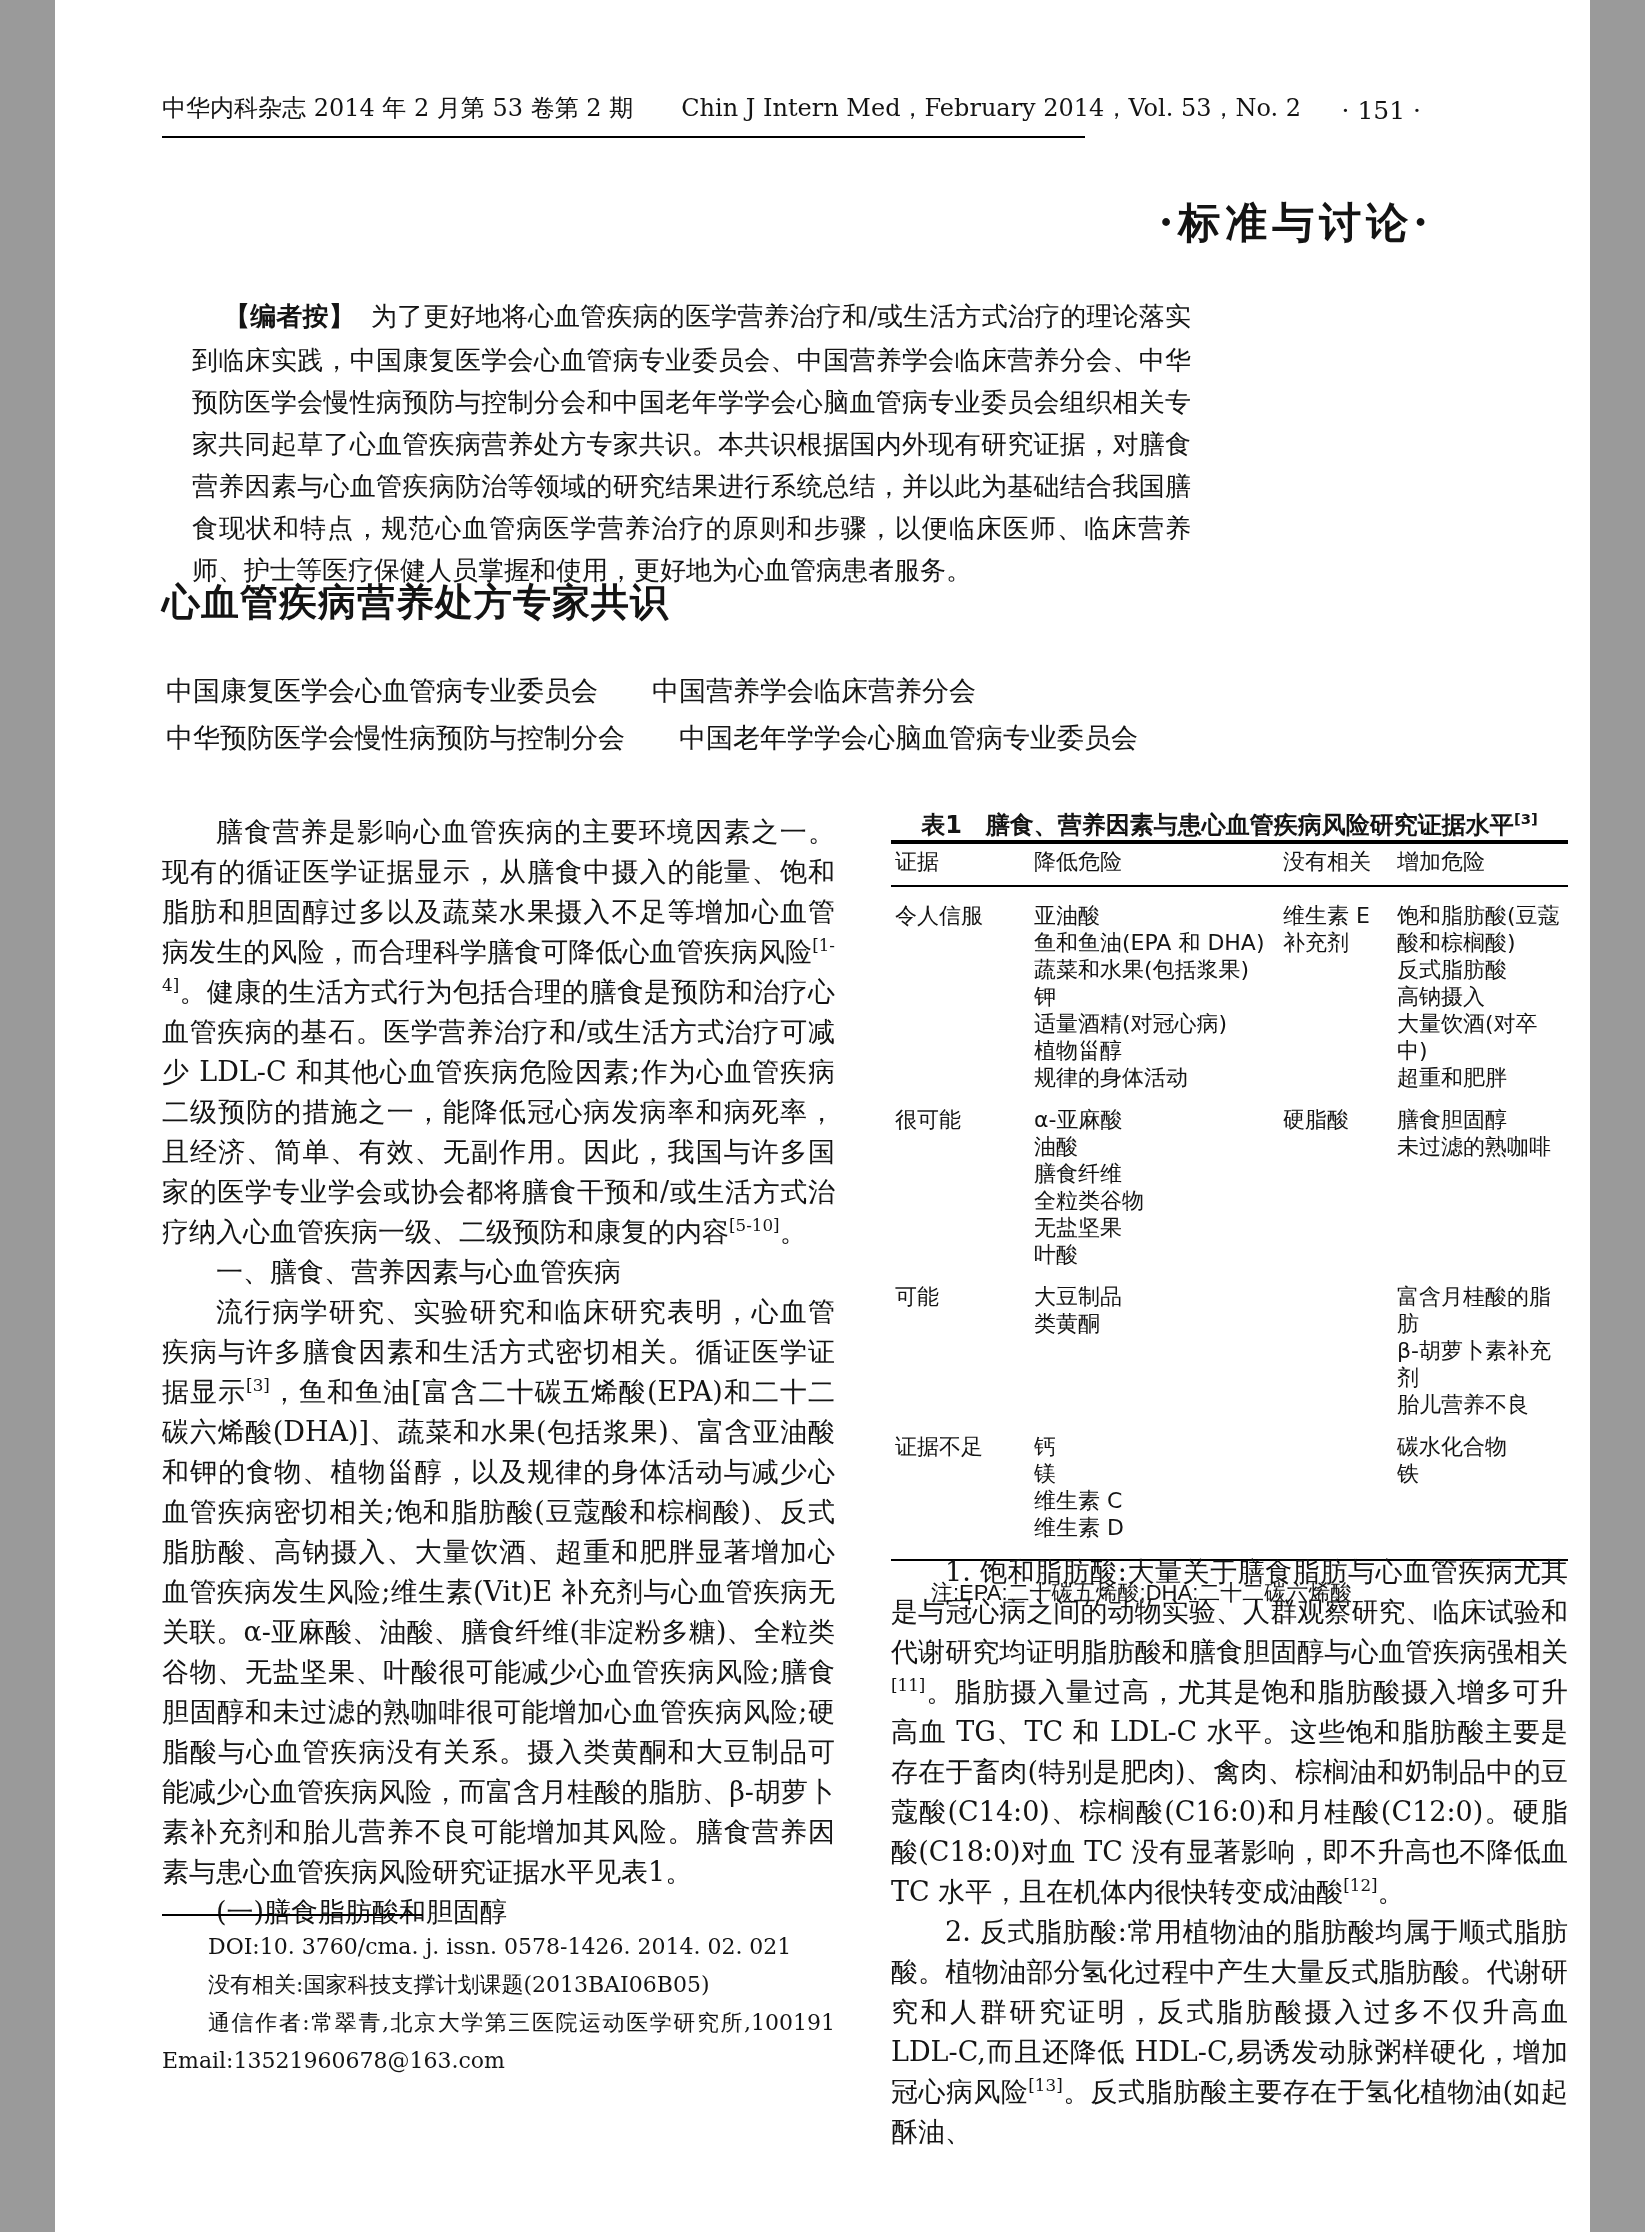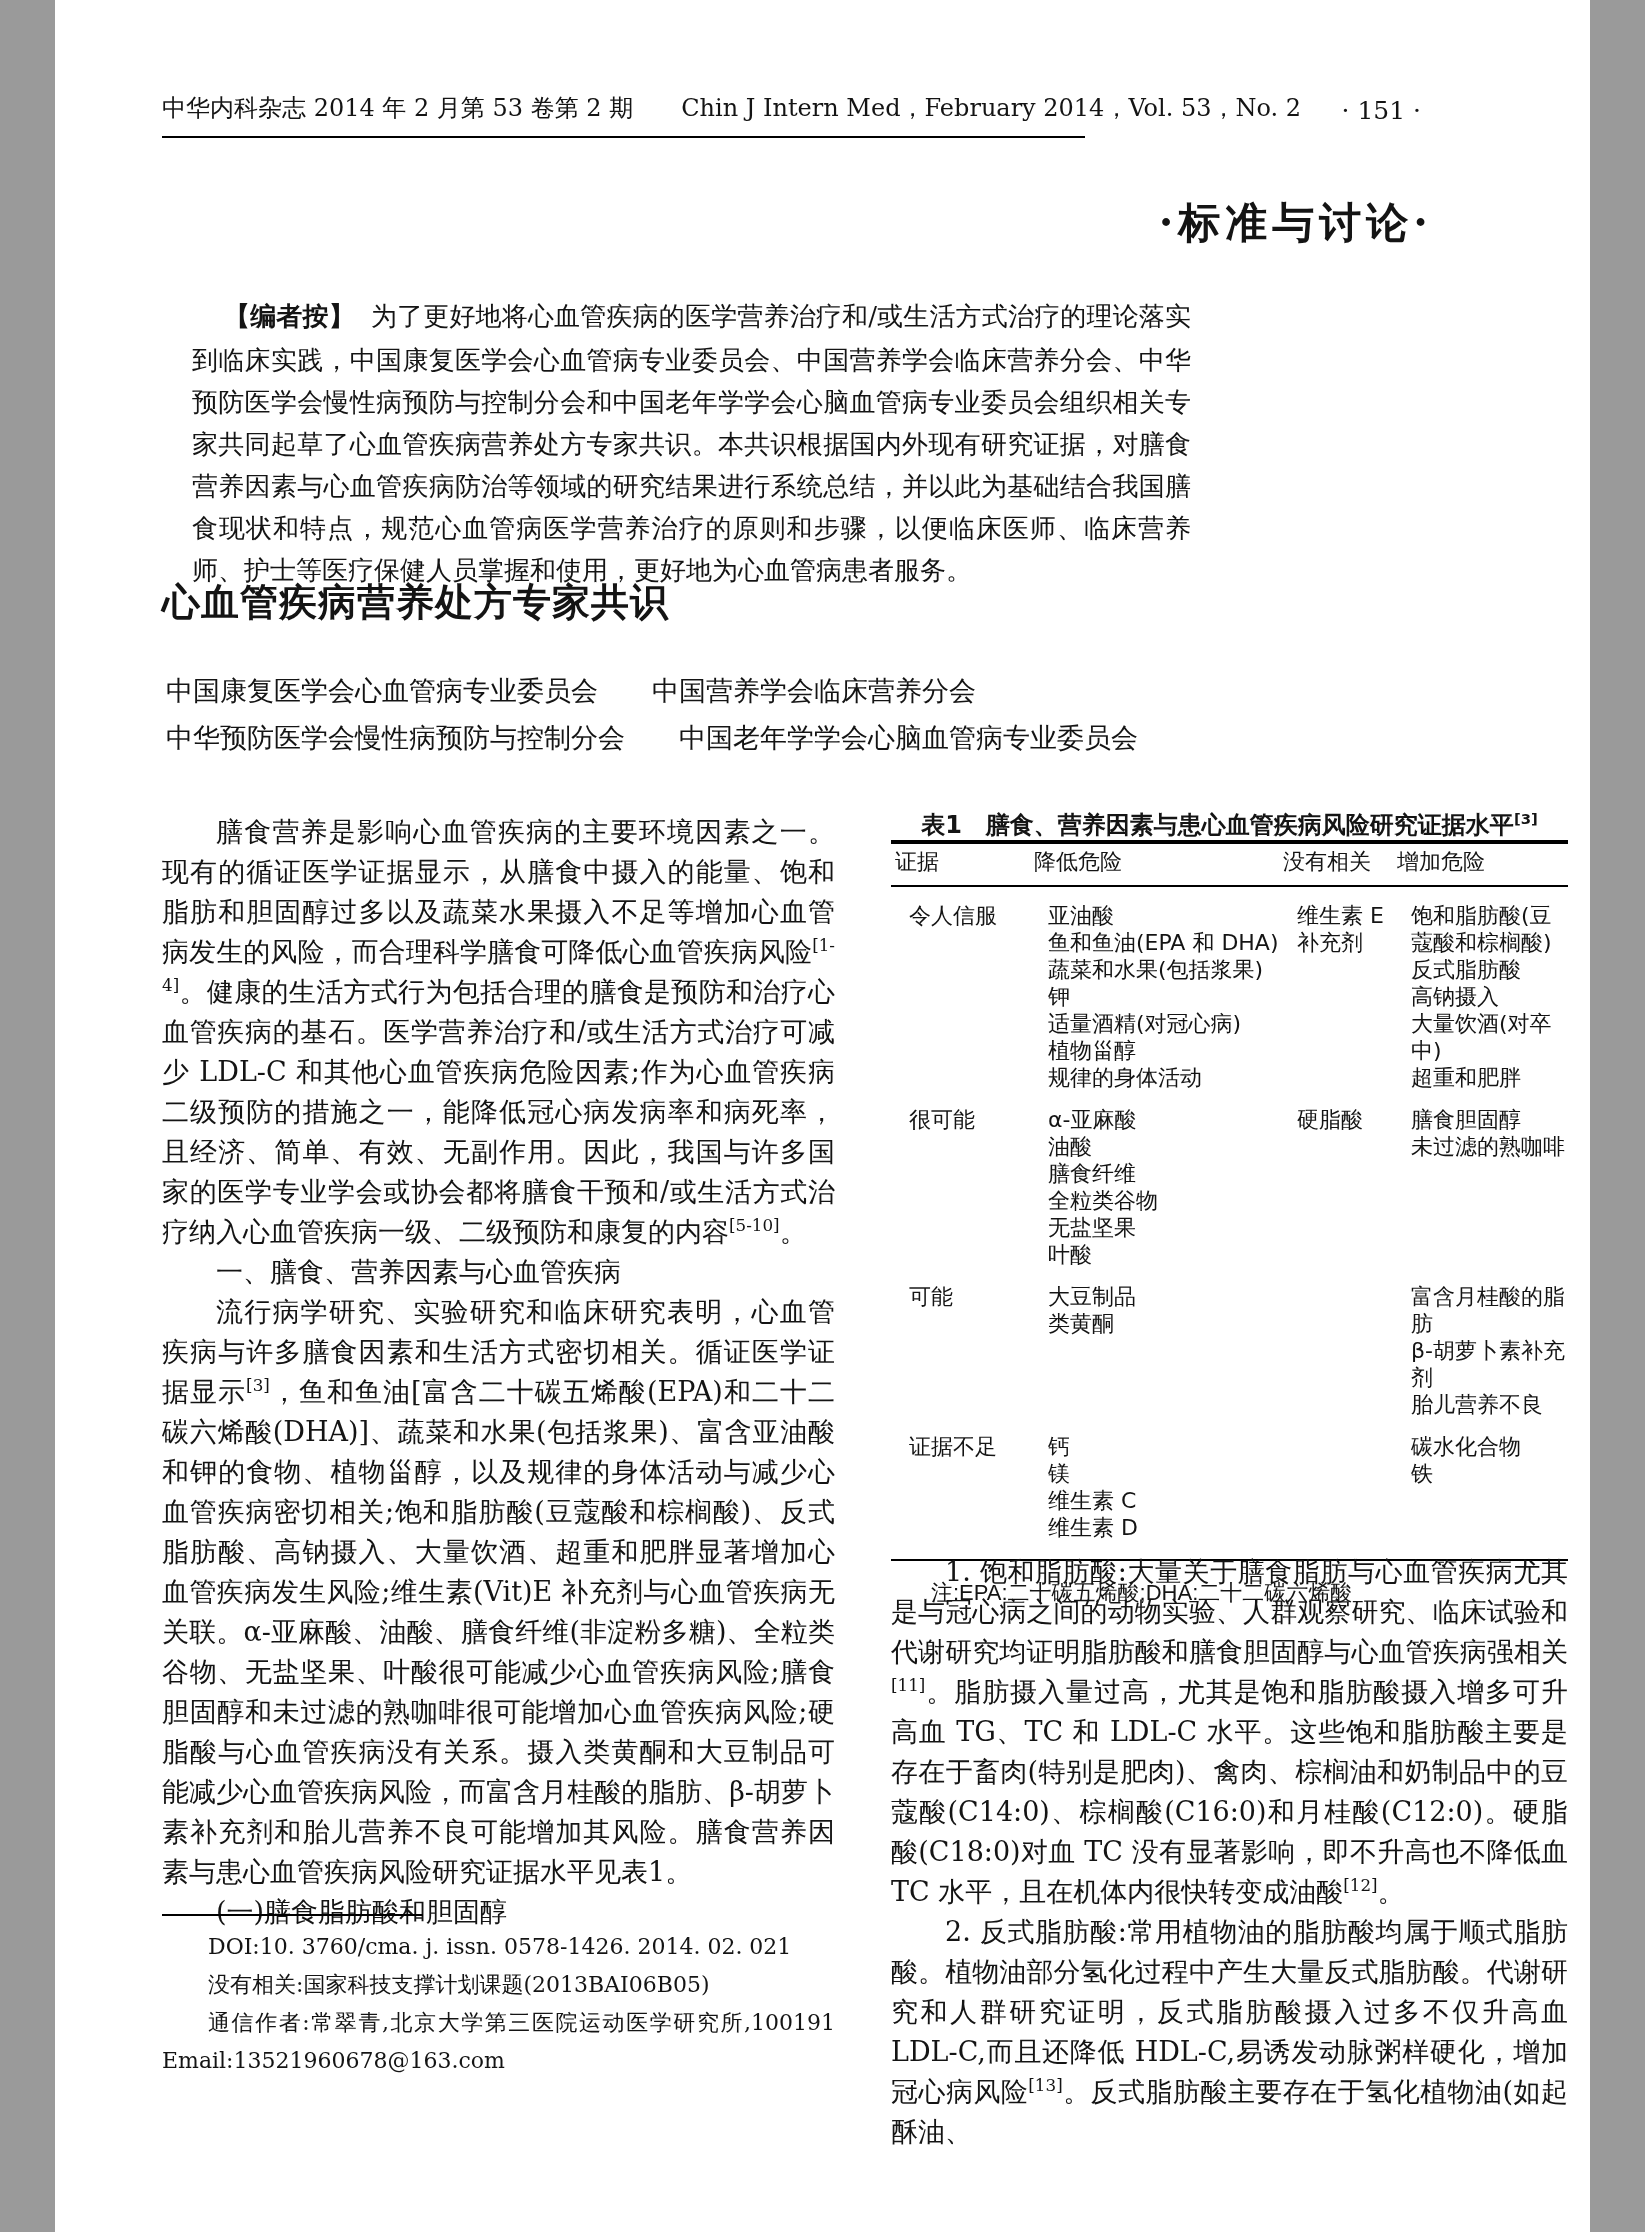--- a/index.html
+++ b/index.html
@@ -52,21 +52,21 @@
     font-family:"DejaVu Sans",sans-serif;font-size:22px;line-height:27px;color:#141414;
   }
   .table-title{font-weight:bold;font-size:24px;line-height:30px;text-align:center;margin:0;}
   .thead,.trow{display:grid;grid-template-columns:139px 249px 114px 174px;}
   .thead{
     margin-top:0;border-top:4px solid #000;border-bottom:2px solid #000;
     padding:4px 0 10px 0;
   }
   .thead div{padding-left:4px;}
   .trow{margin-top:15px;}
-  .tcell{padding-left:4px;margin-left:14px;}
+  .tcell{padding-left:4px;}
   .table-bottom{border-top:2px solid #000;margin-top:18px;}
   .table-note{
     font-family:Liberation Sans, sans-serif;font-size:22px;margin-top:18px;padding-left:40px;
   }
   
   .col-right{
     position:absolute;left:836px;top:1552px;width:677px;
     font-size:27px;line-height:40px;text-align:justify;
   }
   .col-right p{margin:0;text-indent:54px;}

